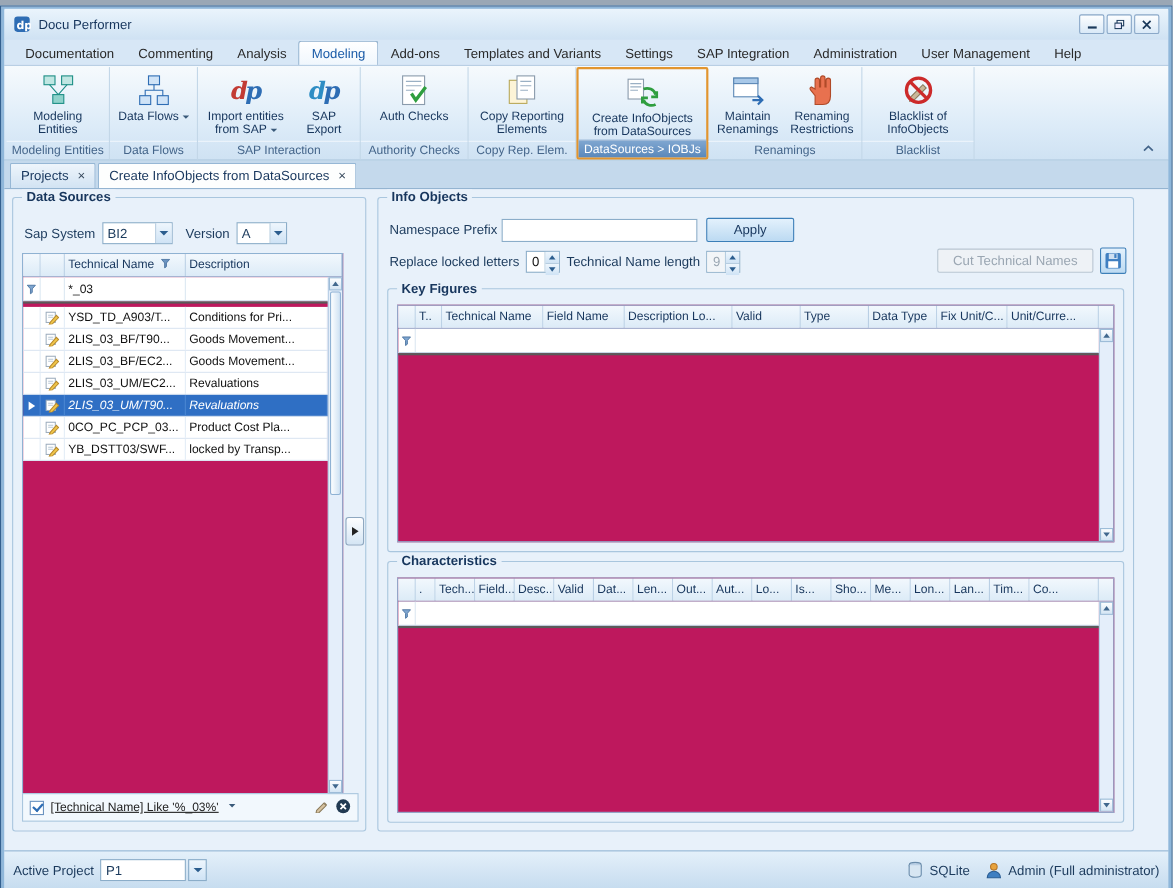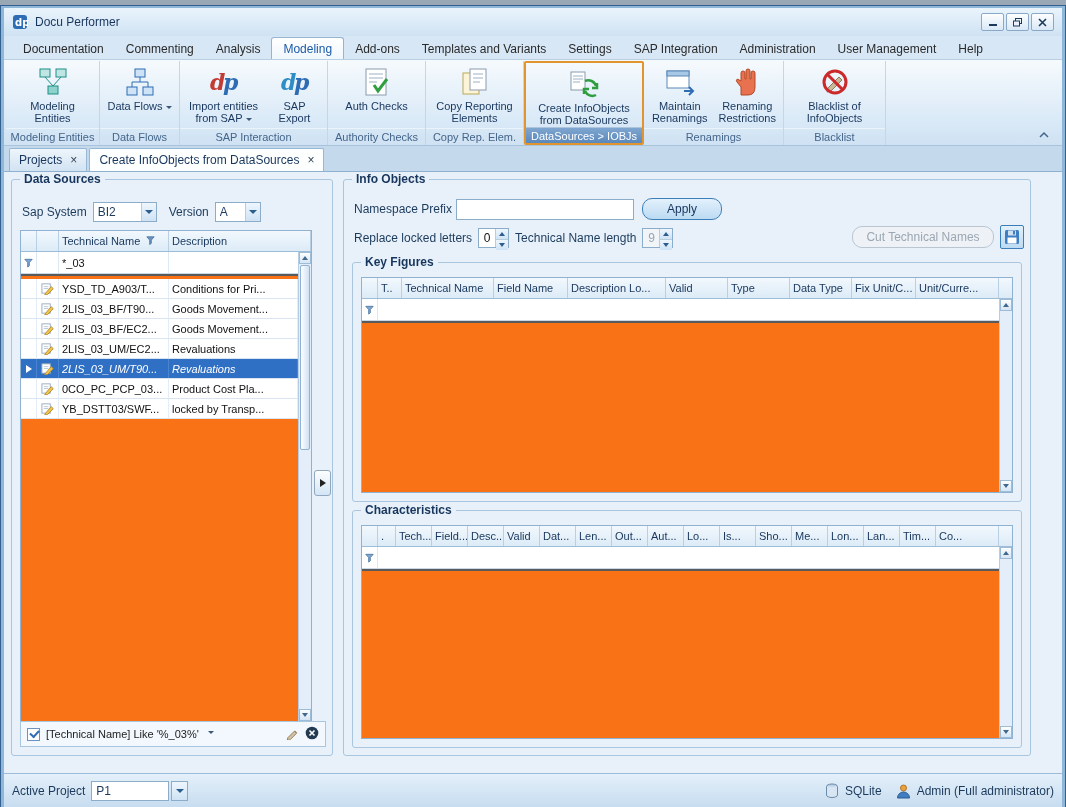--- a/index.html
+++ b/index.html
@@ -60,37 +60,37 @@
   .gcap { position:absolute; top:-8px; left:8px; background:#e8f1fa; padding:0 4px;
     font-weight:bold; color:#17365d; font-size:12px; white-space:nowrap; }
 
   
   .combo { display:flex; height:20px; border:1px solid #8badc9; background:#fff; align-items:stretch; }
   .combo .cval { padding:2px 4px; font-size:12px; flex:1; white-space:nowrap; overflow:hidden; }
   .combo .cbtn { width:15px; border-left:1px solid #b6cde0; background:linear-gradient(#eef6fd,#cfe3f5);
     display:flex; align-items:center; justify-content:center; }
   .tri-down { border:4px solid transparent; border-top:4px solid #2b5d8e; margin-top:4px; }
   .textbox { border:1px solid #8badc9; background:#fff; height:21px; font:12px "Liberation Sans",sans-serif; padding:0 4px; }
-  .btn { border:1px solid #3c7fb8; border-radius:10px; background:linear-gradient(#e3f1fc,#bcdaf2);
+  .btn { border:1px solid #3c7fb8; border-radius:2px; background:linear-gradient(#e3f1fc,#bcdaf2);
     font-size:12px; color:#17365d; height:22px; padding:0 4px; }
   .btn.disabled { border-color:#b9c6d2; background:#eef2f6; color:#9aa6b2; }
   .iconbtn { width:24px; height:24px; border:1px solid #3c7fb8; border-radius:2px;
     background:linear-gradient(#e3f1fc,#bcdaf2); display:flex; align-items:center; justify-content:center; }
   .spin { display:flex; border:1px solid #8badc9; background:#fff; height:20px; }
   .spin .val { width:16px; text-align:center; font-size:12px; line-height:18px; color:#111; }
   .spin .arrows { width:13px; display:flex; flex-direction:column; border-left:1px solid #b6cde0; }
   .spin .arrows div { flex:1; display:flex; align-items:center; justify-content:center;
     background:linear-gradient(#eef6fd,#cfe3f5); }
   .spin .arrows div + div { border-top:1px solid #b6cde0; }
   .tri-up-s { border:3px solid transparent; border-bottom:4px solid #2b5d8e; margin-bottom:3px; }
   .tri-down-s { border:3px solid transparent; border-top:4px solid #2b5d8e; margin-top:3px; }
   .spin.disabled .val { color:#9aa6b2; background:#f2f5f8; }
 
   
-  .grid { position:absolute; border:1px solid #8fb2d2; background:#f97316; overflow:hidden; }
+  .grid { position:absolute; border:1px solid #8fb2d2; background:#be185d; overflow:hidden; }
   .ghead { display:flex; height:21px; background:linear-gradient(#f2f8fd,#dcebf7); border-bottom:1px solid #9dbcd8; }
   .hc, .corner { border-right:1px solid #b9cfe4; font-size:11px; color:#17365d; padding:4px 3px 0;
     white-space:nowrap; overflow:hidden; background:linear-gradient(#f2f8fd,#dcebf7); }
   .corner { width:16px; flex:none; padding:0; }
   .hcells { flex:1; display:flex; }
   .frow { display:flex; height:22px; background:#fff; align-items:center; }
   .fcell { border-right:1px solid #dce8f2; height:100%; display:flex; align-items:center; padding:8px 3px;
     font-size:11px; color:#111; }
   .fcorner { width:16px; flex:none; justify-content:center; }
   .sepline { height:2px; background:#5a5a5a; }
@@ -115,21 +115,21 @@
   .grow .c { height:100%; display:flex; align-items:center; padding:0 3px; font-size:11px; color:#111;
     border-right:1px solid #e3edf7; white-space:nowrap; overflow:hidden; }
   .grow .c.ds-c-ind { justify-content:center; padding:0; }
   .grow .c.ds-c-ic { justify-content:center; padding:0; }
   .grow.selected { background:#2f6fc4; }
   .grow.selected .c { color:#fff; border-right-color:#4a85d2;font-style:italic; }
   .row-tri { display:none; border:4px solid transparent; border-left:6px solid #1a1a1a; margin-left:4px; }
   .grow.selected .row-tri { display:block; border-left-color:#ffffff; }
 
   .ds-footer { position:absolute; left:8px; bottom:8px; width:306px; height:26px; background:#f2f8fd;
-    border:1px solid #a9c6de; display:flex; align-items:center; gap:6px; padding:0 6px; font-size:11px; color:#222; }
+    border:1px solid #a9c6de; display:flex; align-items:center; gap:6px; padding:0 6px; font-size:11px; color:#222;text-decoration:underline; }
   .checkbox { width:13px; height:13px; border:1px solid #6a93c0; background:#fff; position:relative; flex:none; }
   .checkbox.checked:after { content:""; position:absolute; left:2px; top:1px; width:7px; height:4px;
     border-left:2px solid #2e6db4; border-bottom:2px solid #2e6db4; transform:rotate(-48deg); }
   .transferbtn { position:absolute; left:302px; top:290px; width:17px; height:26px; border:1px solid #8fa8c0;
     border-radius:3px; background:linear-gradient(#fdfeff,#d4e5f4); display:flex; align-items:center; justify-content:center; }
   .tri-right { border:4px solid transparent; border-left:6px solid #222; margin-left:5px; }
 
   
   .io-row1 { position:absolute; left:10px; top:18px; display:flex; align-items:center; }
   .io-row2 { position:absolute; left:10px; top:48px; display:flex; align-items:center; gap:6px; }

